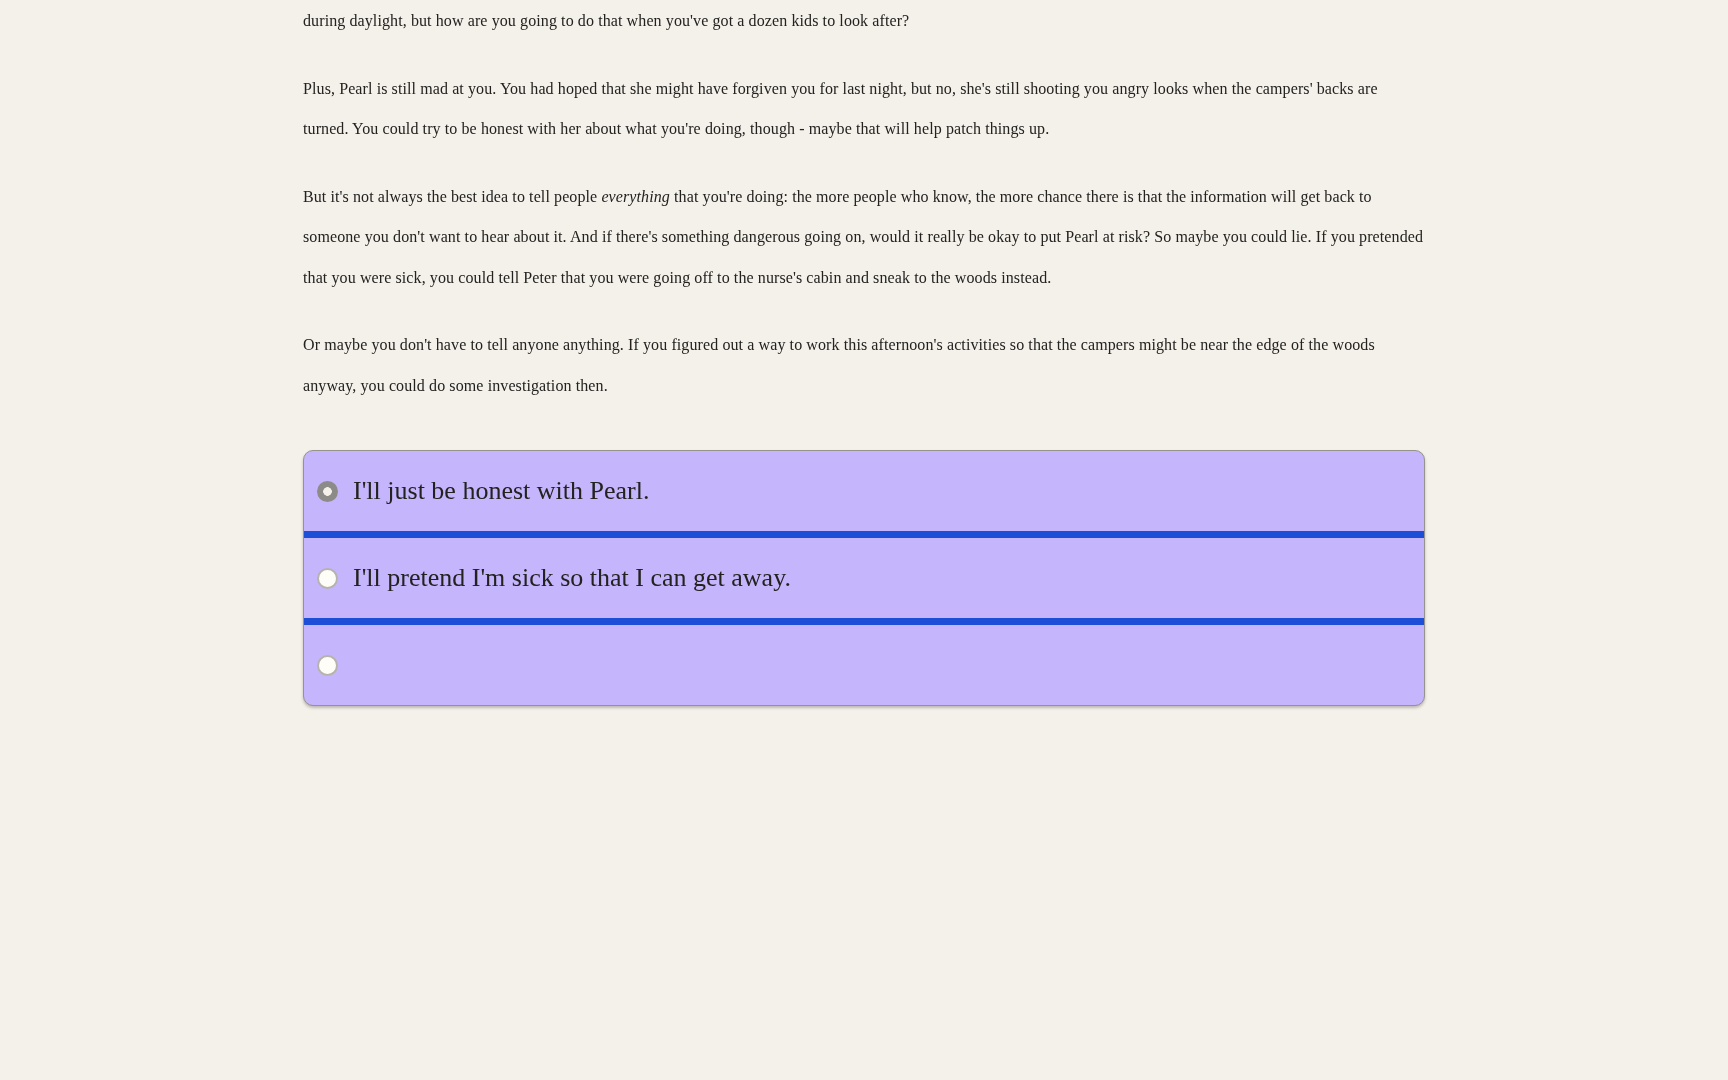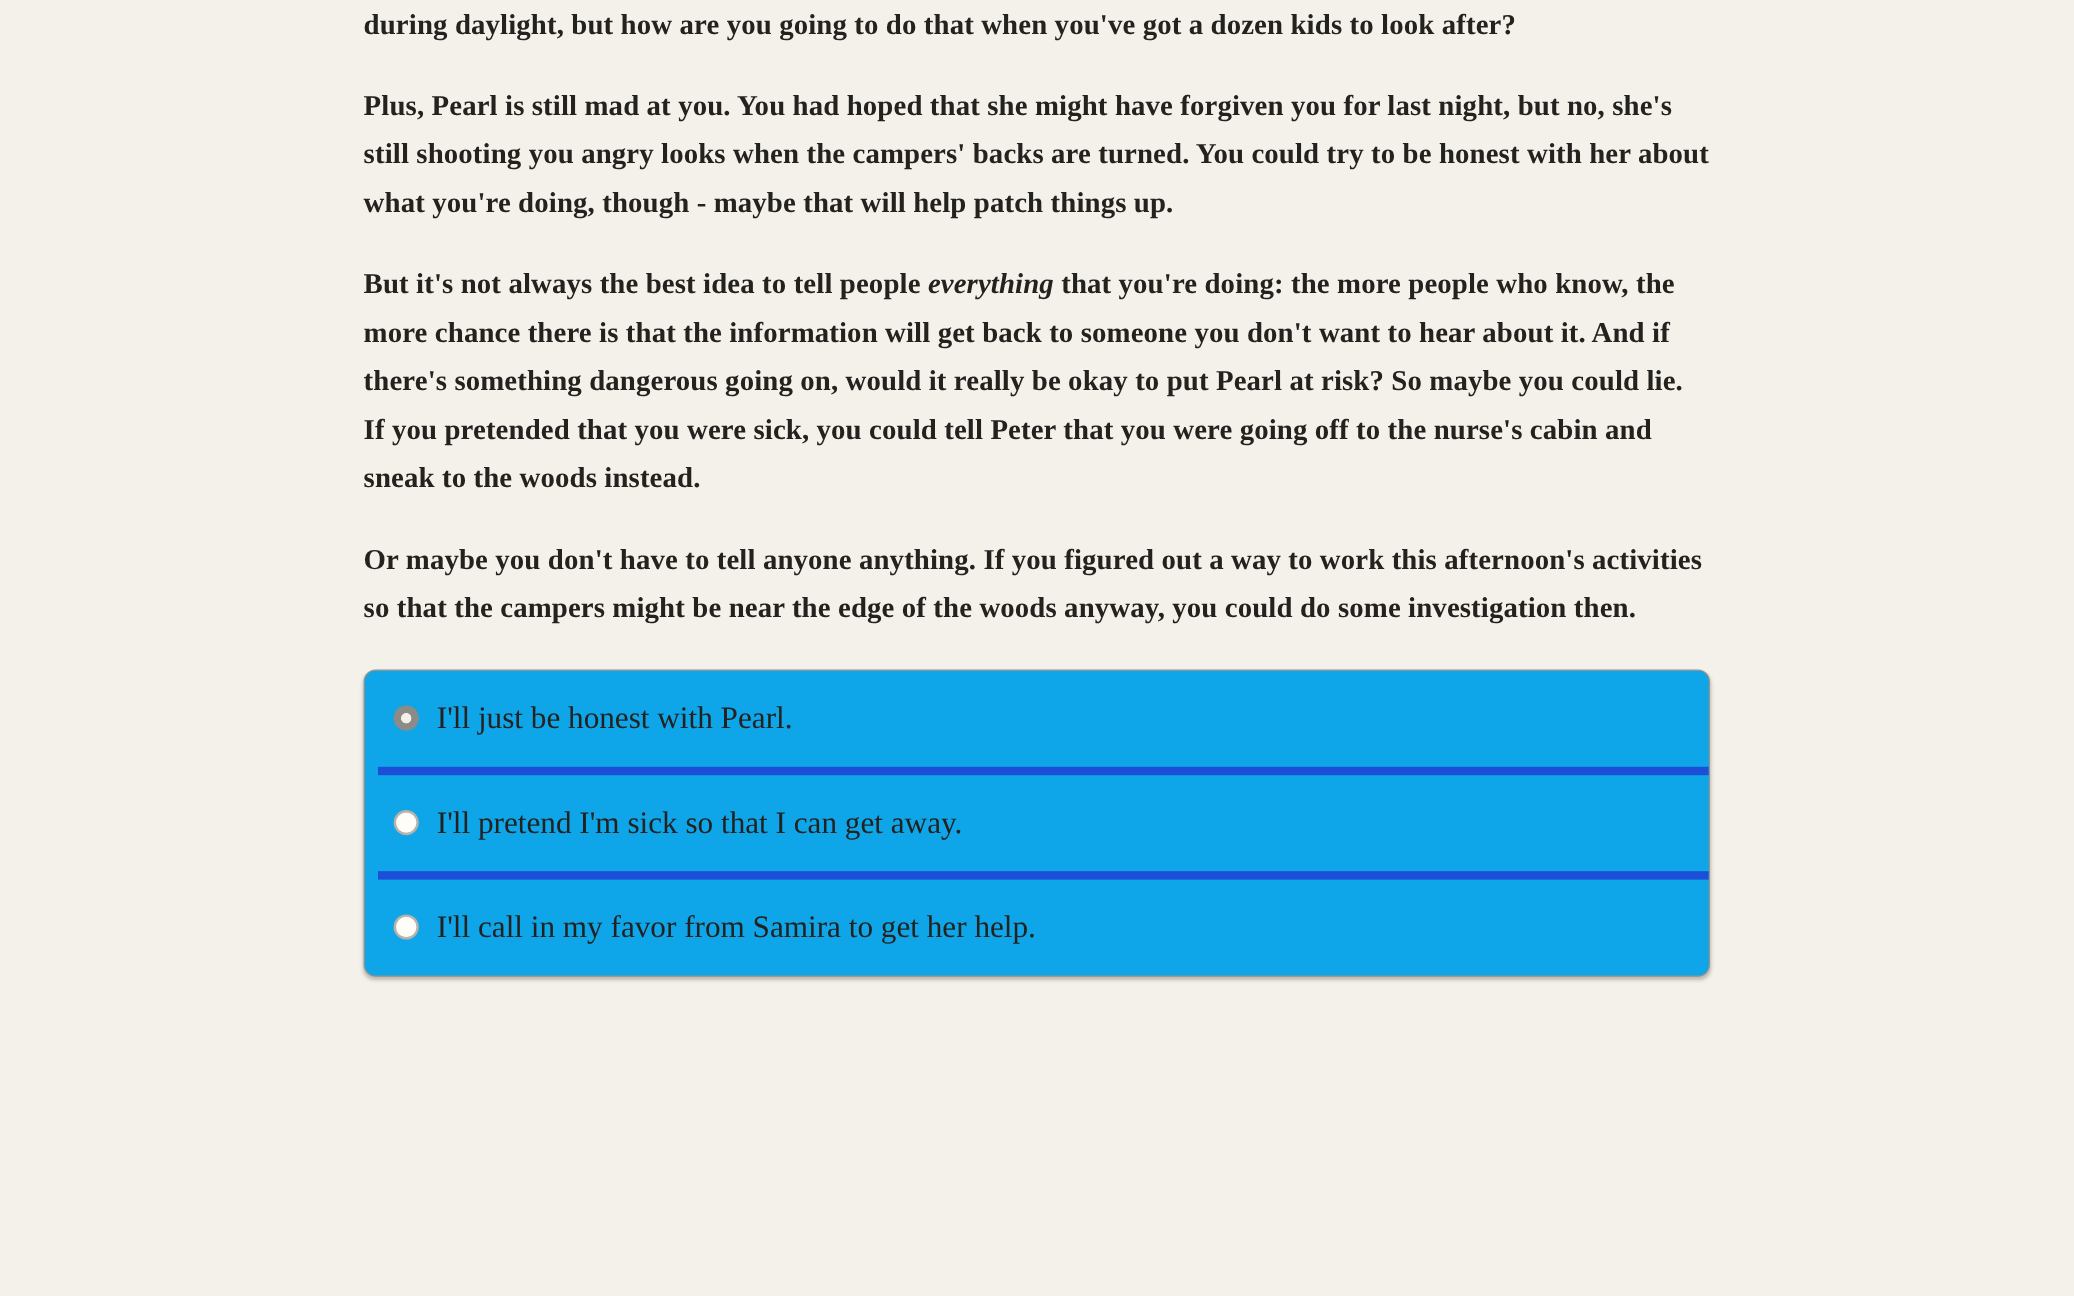--- a/index.html
+++ b/index.html
@@ -14,36 +14,34 @@
     font-family: "Liberation Serif", serif;
     color: #23221f;
   }
   .column {
     width: 1122px;
     margin: 0 auto;
     padding-top: 1px;
   }
   .story p {
     margin: 0 0 27px 0;
-    font-size: 24px;
+    font-size: 16px;
     line-height: 40.5px;
     letter-spacing: 0.1px;
-    font-weight: bold;
   }
   .em {
     font-style: italic;
   }
   .choice-box {
-    margin-top: 30px;
+    margin-top: 44px;
     border: 1px solid #96928c;
     border-radius: 10px;
     box-shadow: 0 2px 3px rgba(90, 84, 74, 0.35);
-    background: #0ea5e9;
+    background: #c4b5fd;
     overflow: hidden;
-    padding-left: 11px;
   }
   .choice-row {
     display: flex;
     align-items: center;
     gap: 15px;
     height: 80px;
     padding: 0 20px 0 13px;
     cursor: pointer;
     font-size: 26px;
     line-height: 32px;
@@ -87,16 +85,15 @@
     <label class="choice-row">
       <input type="radio" name="choice" checked="" style="">
       <span class="choice-label-text">I'll just be honest with Pearl.</span>
     </label>
     <label class="choice-row">
       <input type="radio" name="choice" style="">
       <span class="choice-label-text">I'll pretend I'm sick so that I can get away.</span>
     </label>
     <label class="choice-row">
       <input type="radio" name="choice" style="">
-      <span class="choice-label-text">I'll call in my favor from Samira to get her help.</span>
     </label>
   </div>
 </div>
 
 </body></html>

